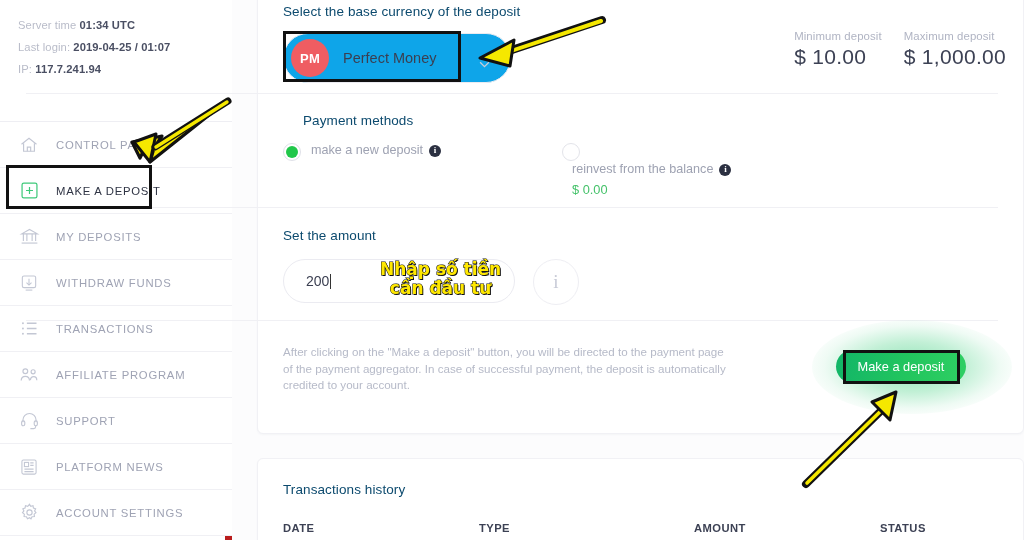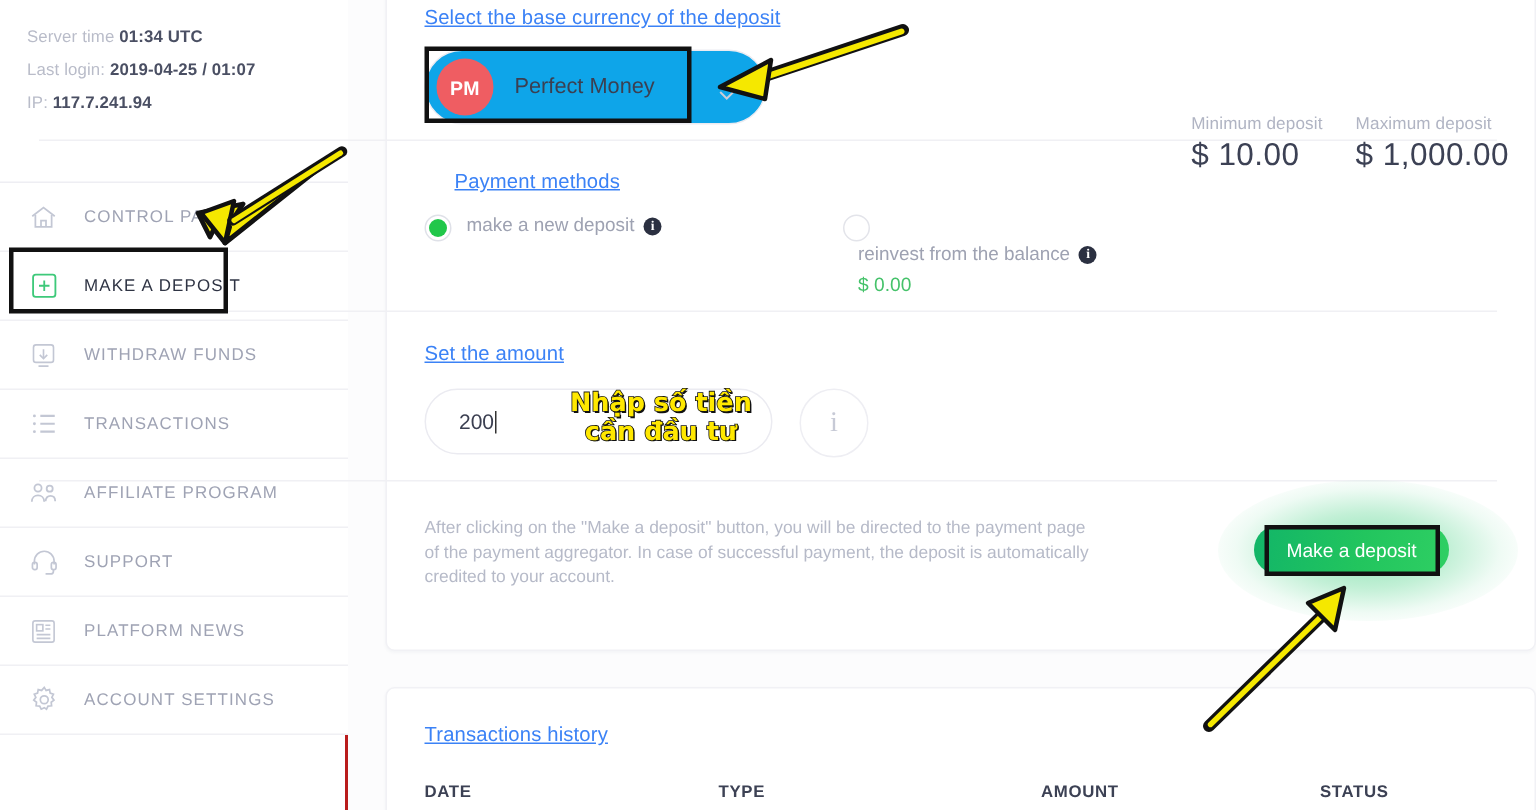--- a/index.html
+++ b/index.html
@@ -8,21 +8,21 @@
     background: #ffffff;
     font-family: "Liberation Sans", sans-serif;
     overflow: hidden;
   }
   #root { position: relative; width: 1024px; height: 540px; background: #fcfcfd; }
 
   
   .sidebar {
     position: absolute; left: 0; top: 0; width: 232px; height: 540px;
     background: #ffffff;
-    border-right: 2px solid #b91c1c;
+    border-right: 7px solid #b91c1c;
   }
   .sidebar-top {
     position: absolute; left: 0; top: 0; width: 232px; height: 122px;
     background: #ffffff;
     border-bottom: 1px solid #eeeef3;
     padding: 14px 0 0 18px;
   }
   .sinfo-line {
     font-size: 11.2px; color: #b9bcc9; line-height: 22px;
     letter-spacing: .1px; white-space: nowrap;
@@ -55,21 +55,21 @@
   
   .card {
     position: absolute; background: #ffffff;
     border: 1px solid #f1f1f5; border-radius: 6px;
     box-shadow: 0 1px 2px rgba(60,64,90,.04);
   }
   #card-deposit { left: 257px; top: -26px; width: 767px; height: 460px; }
   #card-history { left: 257px; top: 458px; width: 767px; height: 110px; }
 
   .section-label {
-    font-size: 13.5px; color: #3b82f6; font-weight: 400; letter-spacing: .1px; text-decoration: underline;
+    font-size: 13.5px; color: #0c4a6e; font-weight: 400; letter-spacing: .1px;
   }
   .divider { position: absolute; height: 1px; background: #f0f0f4; left: 26px; right: 26px; }
 
   
   .cur-select {
     position: absolute; left: 283px; top: 33px; width: 228px; height: 50px;
     border: 1px solid #ebebf1; border-radius: 25px; background: #0ea5e9;
     display: flex; align-items: center; padding-left: 7px;
   }
   .pm-badge {
@@ -78,21 +78,21 @@
     display: flex; align-items: center; justify-content: center; flex: 0 0 38px;
   }
   .cur-name { margin-left: 14px; font-size: 14.5px; color: #3b3f51; }
   .chev {
     position: absolute; right: 20px; top: 50%; margin-top: -4px;
     width: 11px; height: 7px; color: #c9ccd8;
   }
 
   .mm-wrap { position: absolute; top: 30px; right: 18px; display: flex; gap: 22px; }
   .mm-col { text-align: left; }
-  .mm-cap { font-size: 11.4px; color: #b0b4c3; letter-spacing: .1px; margin-top: 47px; }
+  .mm-cap { font-size: 11.4px; color: #b0b4c3; letter-spacing: .1px; }
   .mm-val { font-size: 21px; color: #3c4considering; }
   .mm-val { font-size: 21px; color: #3c4154; margin-top: 3px; letter-spacing: .3px; white-space: nowrap; }
 
   
   .pm-row { position: absolute; left: 283px; top: 142px; width: 718px; height: 42px; }
   .pm-opt { position: absolute; display: flex; align-items: flex-start; }
   .radio {
     width: 18px; height: 18px; border-radius: 50%; border: 1px solid #e3e4ea;
     background: #fff; flex: 0 0 18px; position: relative; margin-top: 1px;
   }
@@ -201,20 +201,30 @@
       <div class="menu-item active">
         <span class="mi-ico">
           <svg width="21" height="21" viewBox="0 0 24 24" fill="none" stroke="currentColor" stroke-width="1.4">
             <rect x="3.5" y="3.5" width="17" height="17" rx="2"></rect>
               <path d="M12 8v8M8 12h8"></path>
           </svg>
         </span>
         <span class="mi-label">MAKE A DEPOSIT</span>
       </div>
 
+      <div class="menu-item">
+        <span class="mi-ico">
+          <svg width="21" height="21" viewBox="0 0 24 24" fill="none" stroke="currentColor" stroke-width="1.3">
+            <path d="M3 9l9-5 9 5H3z"></path>
+              <path d="M5 9v8M9 9v8M15 9v8M19 9v8"></path>
+              <path d="M3 19.5h18"></path>
+          </svg>
+        </span>
+        <span class="mi-label">MY DEPOSITS</span>
+      </div>
 
       <div class="menu-item">
         <span class="mi-ico">
           <svg width="20" height="20" viewBox="0 0 24 24" fill="none" stroke="currentColor" stroke-width="1.3">
             <rect x="4" y="3.5" width="16" height="14" rx="2"></rect>
               <path d="M12 7v7"></path>
               <path d="M9 11.5l3 3 3-3"></path>
               <path d="M8 20.5h8"></path>
           </svg>
         </span>

